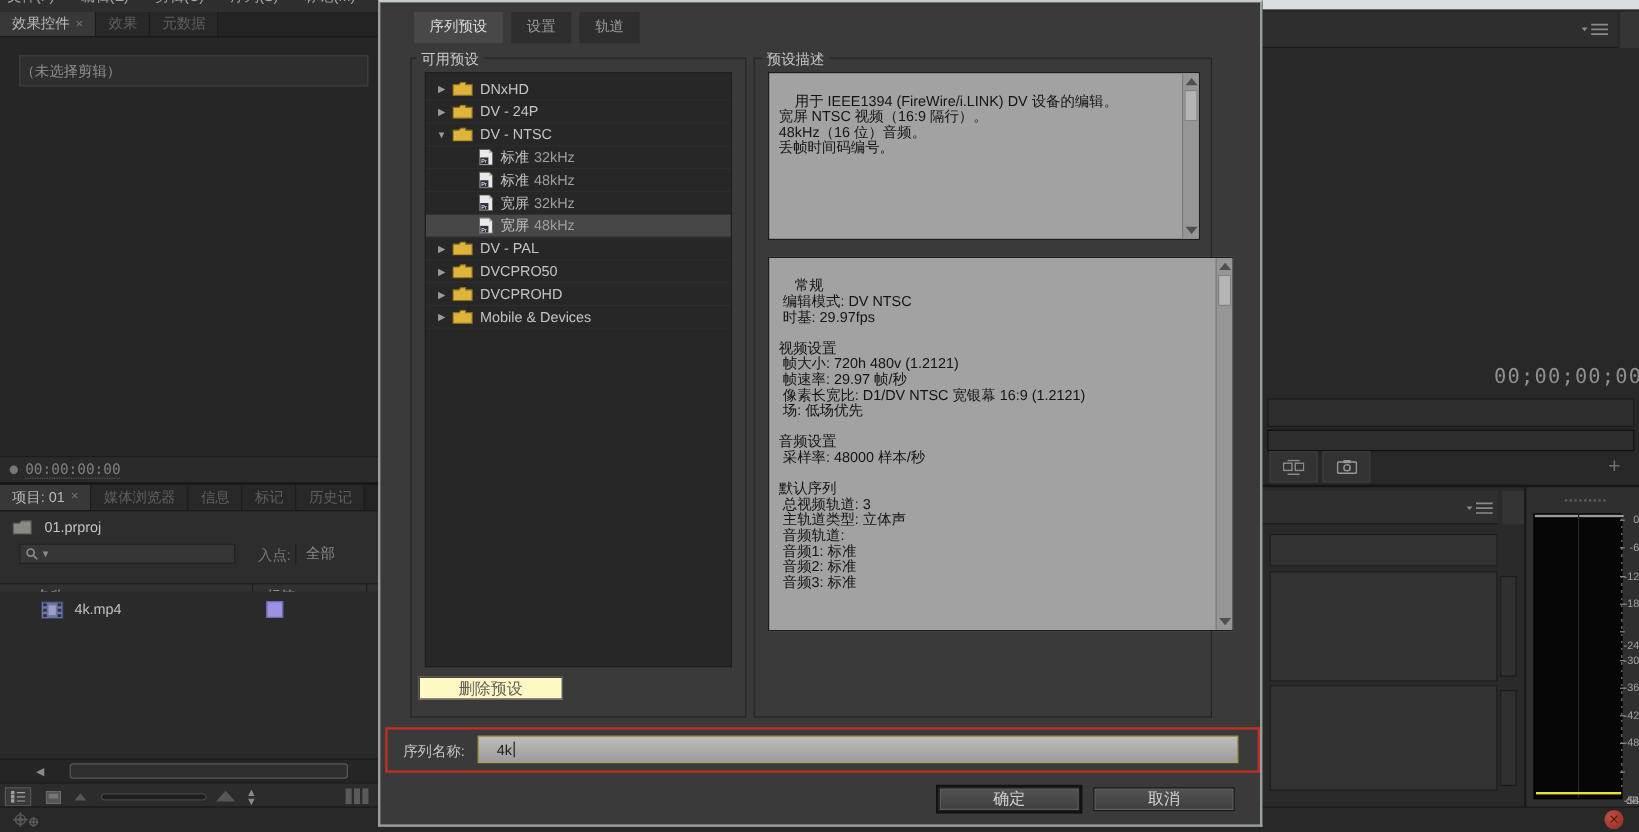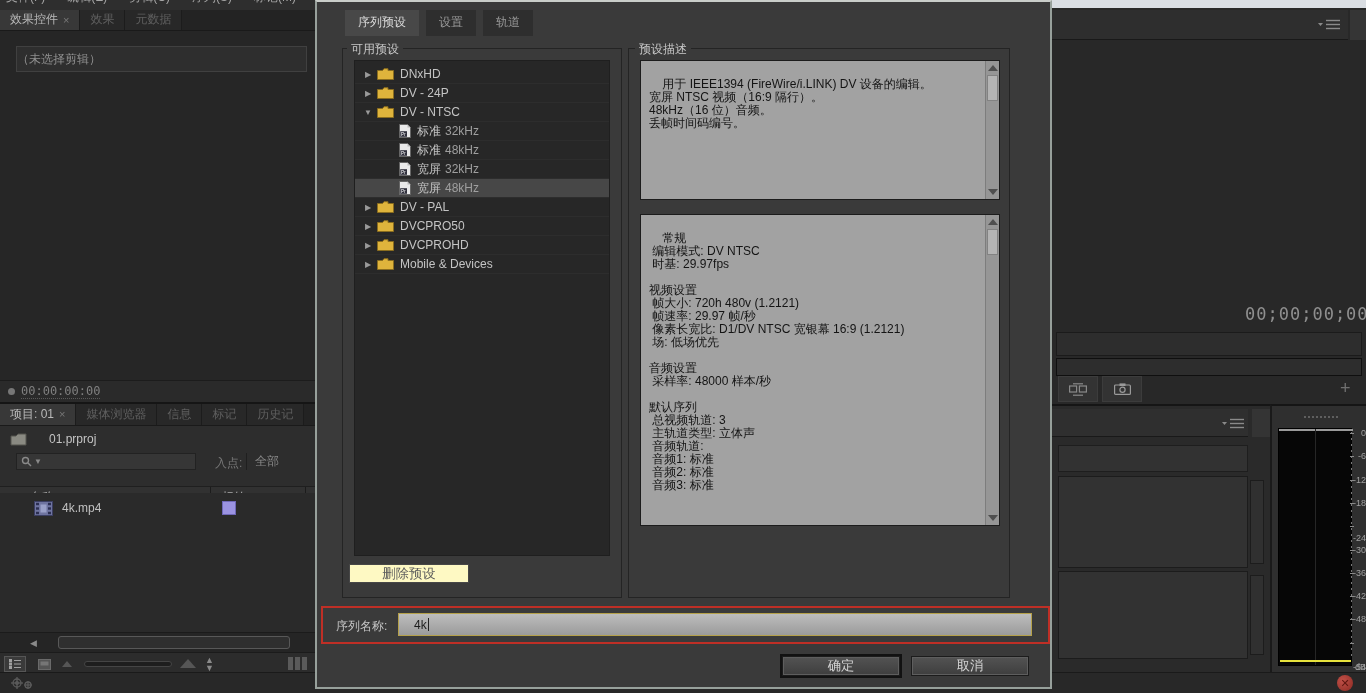--- a/index.html
+++ b/index.html
@@ -94,21 +94,21 @@
         <span>信息</span>
       </div>
       <div class="ptab">
         <span>标记</span>
       </div>
       <div class="ptab">
         <span>历史记</span>
       </div>
     </div>
 
-  <div class="abs" style="left:0;top:24px;width:345px;height:22px;display:flex;align-items:center;gap:22px;padding-left:10px;">
+  <div class="abs" style="left:0;top:24px;width:345px;height:22px;display:flex;align-items:center;gap:10px;padding-left:10px;">
     <span>
       <svg width="17" height="13" viewBox="0 0 17 13">
           <path d="M1 3 h5 l2 -2 h8 v11 h-15 z" fill="#8a8a82" stroke="#55554f"></path>
         </svg>
     </span>
     <span style="color:#c4c4c4;">01.prproj</span>
   </div>
 
   <div class="abs" style="left:0;top:46px;width:315px;height:24px;">
     <div class="abs" style="left:16px;top:3px;width:180px;height:17px;background:#363636;border:1px solid #222;display:flex;align-items:center;padding-left:4px;gap:2px;">
@@ -437,21 +437,21 @@
   <span class="grouplabel" style="left:318px;top:39px;">预设描述</span>
 
   <div class="descbox" style="left:323px;top:58px;width:360px;height:140px;">
     <span>用于 IEEE1394 (FireWire/i.LINK) DV 设备的编辑。
 宽屏 NTSC 视频（16:9 隔行）。
 48kHz（16 位）音频。
 丢帧时间码编号。</span>
     <div class="scroll"><span class="up"></span><span class="thumb"></span><span class="dn"></span></div>
   </div>
 
-  <div class="descbox" style="left:323px;top:212px;width:360px;height:312px;">
+  <div class="descbox" style="left:323px;top:212px;width:388px;height:312px;">
     <span>常规
  编辑模式: DV NTSC
  时基: 29.97fps
 
 视频设置
  帧大小: 720h 480v (1.2121)
  帧速率: 29.97 帧/秒
  像素长宽比: D1/DV NTSC 宽银幕 16:9 (1.2121)
  场: 低场优先
 

